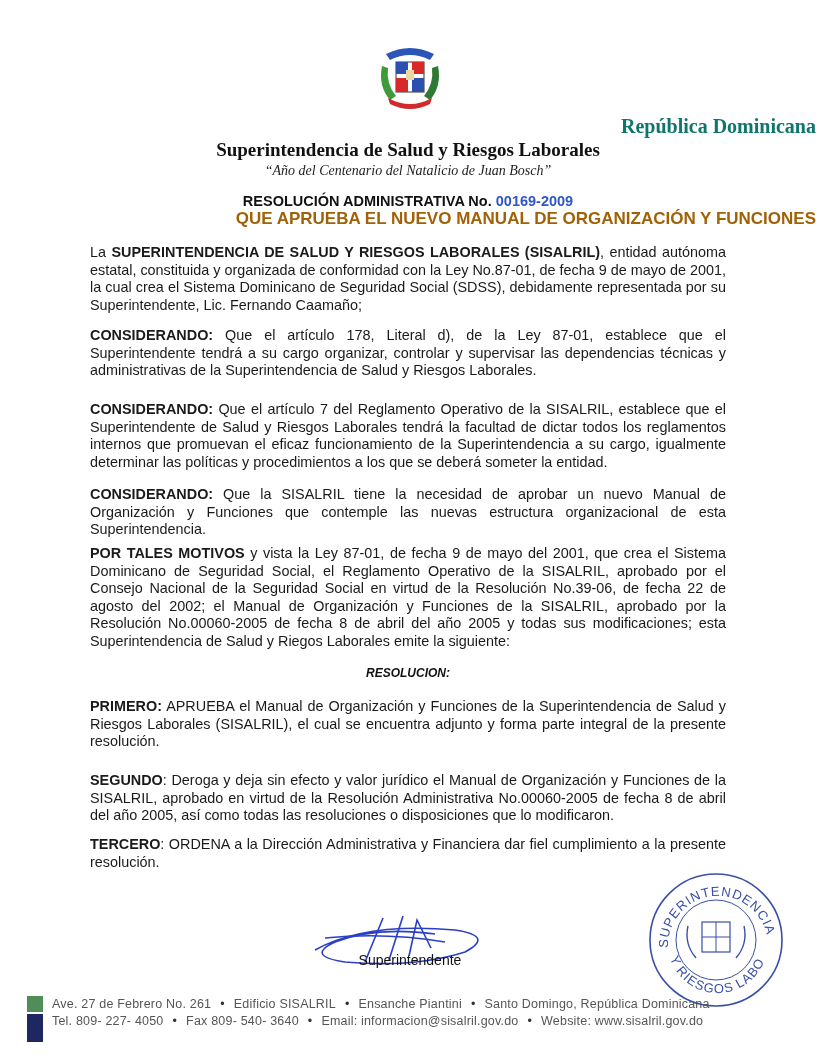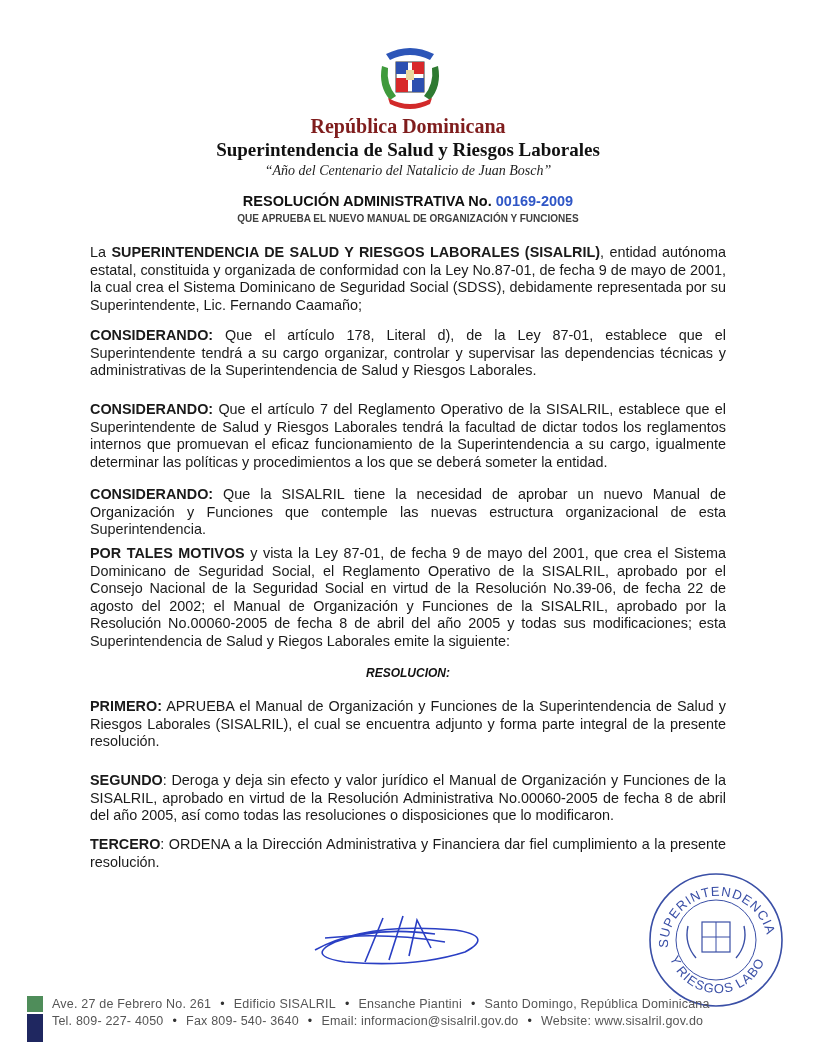--- a/index.html
+++ b/index.html
@@ -2,28 +2,28 @@
 <html><head>
   <meta charset="utf-8">
   <style>
     html, body { margin: 0; padding: 0; background: #ffffff; }
     body { width: 816px; height: 1056px; position: relative; overflow: hidden; color: #1a1a1a; }
     .page { position: absolute; left: 0; top: 0; width: 816px; height: 1056px; }
 
     .crest { position: absolute; left: 372px; top: 40px; width: 76px; height: 72px; }
 
     .header-block { position: absolute; left: 0; top: 114px; width: 816px; text-align: center; font-family: "Liberation Serif", "DejaVu Serif", serif; }
-    .country { font-size: 20px; font-weight: bold; line-height: 24px; color: #7f1d1d; }
+    .country { font-size: 20px; font-weight: bold; line-height: 24px; color: #0f766e; text-align: right; }
     .agency { font-size: 19px; font-weight: bold; line-height: 24px; color: #111; }
     .motto { font-size: 14px; font-style: italic; line-height: 18px; color: #222; }
 
     .title-block { position: absolute; left: 0; top: 193px; width: 816px; text-align: center; font-family: "Liberation Sans", "DejaVu Sans", sans-serif; font-weight: bold; }
     .res-title { font-size: 14.5px; line-height: 17px; color: #111; }
     .res-number { color: #2f56c6; }
-    .res-subtitle { font-size: 10px; line-height: 17px; color: #404040; }
+    .res-subtitle { font-size: 17px; line-height: 17px; color: #a16207; text-align: right; }
 
     .body-text { position: absolute; left: 90px; width: 636px; font-family: "Liberation Sans", "DejaVu Sans", sans-serif; font-size: 14.4px; line-height: 17.5px; text-align: justify; color: #1a1a1a; }
     .body-text p { margin: 0; }
     .lead { font-weight: bold; }
 
     .p1 { top: 244px; }
     .p2 { top: 327px; }
     .p3 { top: 401px; }
     .p4 { top: 486px; }
     .p5 { top: 545px; }
@@ -112,20 +112,21 @@
   </div>
 
 
   <svg class="signature-svg" viewBox="0 0 200 60" fill="none" stroke="#2a3fc4" stroke-width="1.6">
     <path d="M10 38 Q60 10 150 18 Q190 24 160 40 Q110 56 40 50 Q0 44 30 30 Q70 14 130 22"></path>
     <path d="M60 50 L78 6 M84 48 L98 4 M104 44 L112 8 L126 36"></path>
     <path d="M20 26 Q80 20 140 30"></path>
   </svg>
 
   <div class="signer">
+    <div class="signer-title">Superintendente</div>
   </div>
 
   <svg class="seal" viewBox="0 0 140 140">
     <defs>
       <path id="sealTop" d="M22 78 A50 50 0 0 1 120 62"></path>
       <path id="sealBottom" d="M24 88 A50 50 0 0 0 118 92"></path>
     </defs>
     <circle cx="70" cy="70" r="66" fill="none" stroke="#3a4fa6" stroke-width="1.6"></circle>
     <circle cx="70" cy="70" r="40" fill="none" stroke="#3a4fa6" stroke-width="1"></circle>
     <text font-family="Liberation Sans, sans-serif" font-size="13" fill="#3a4fa6" letter-spacing="1">

